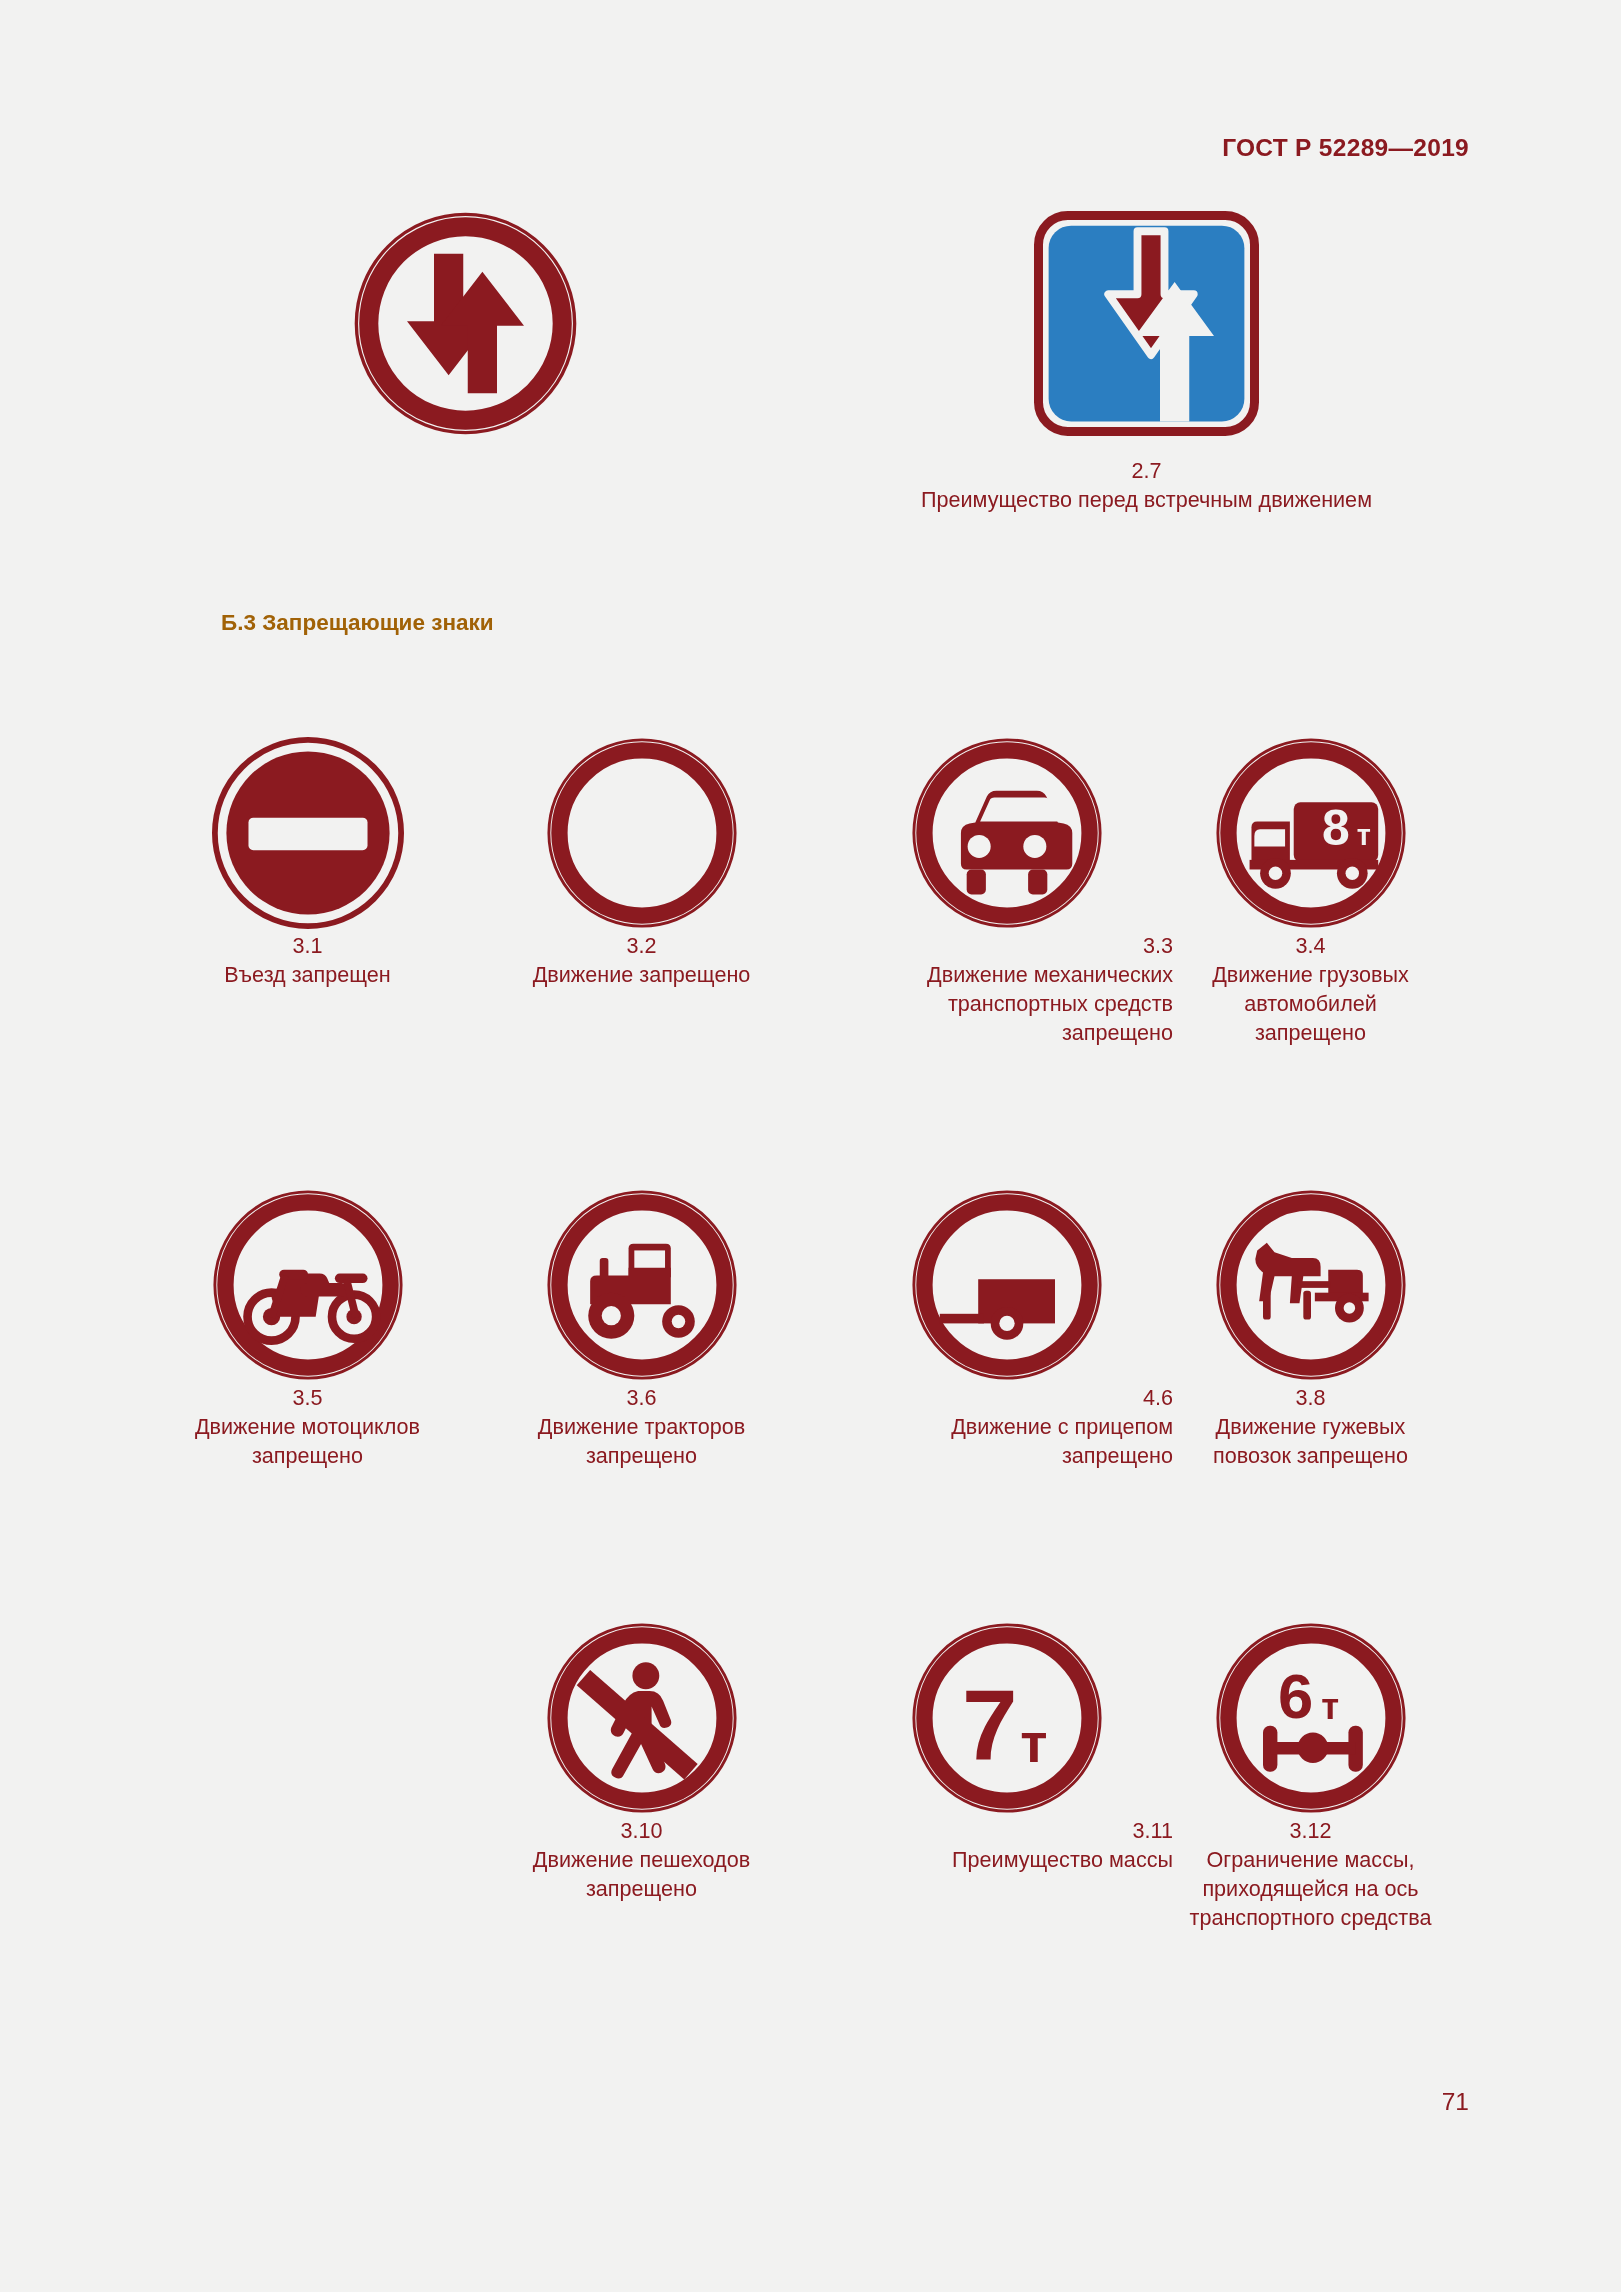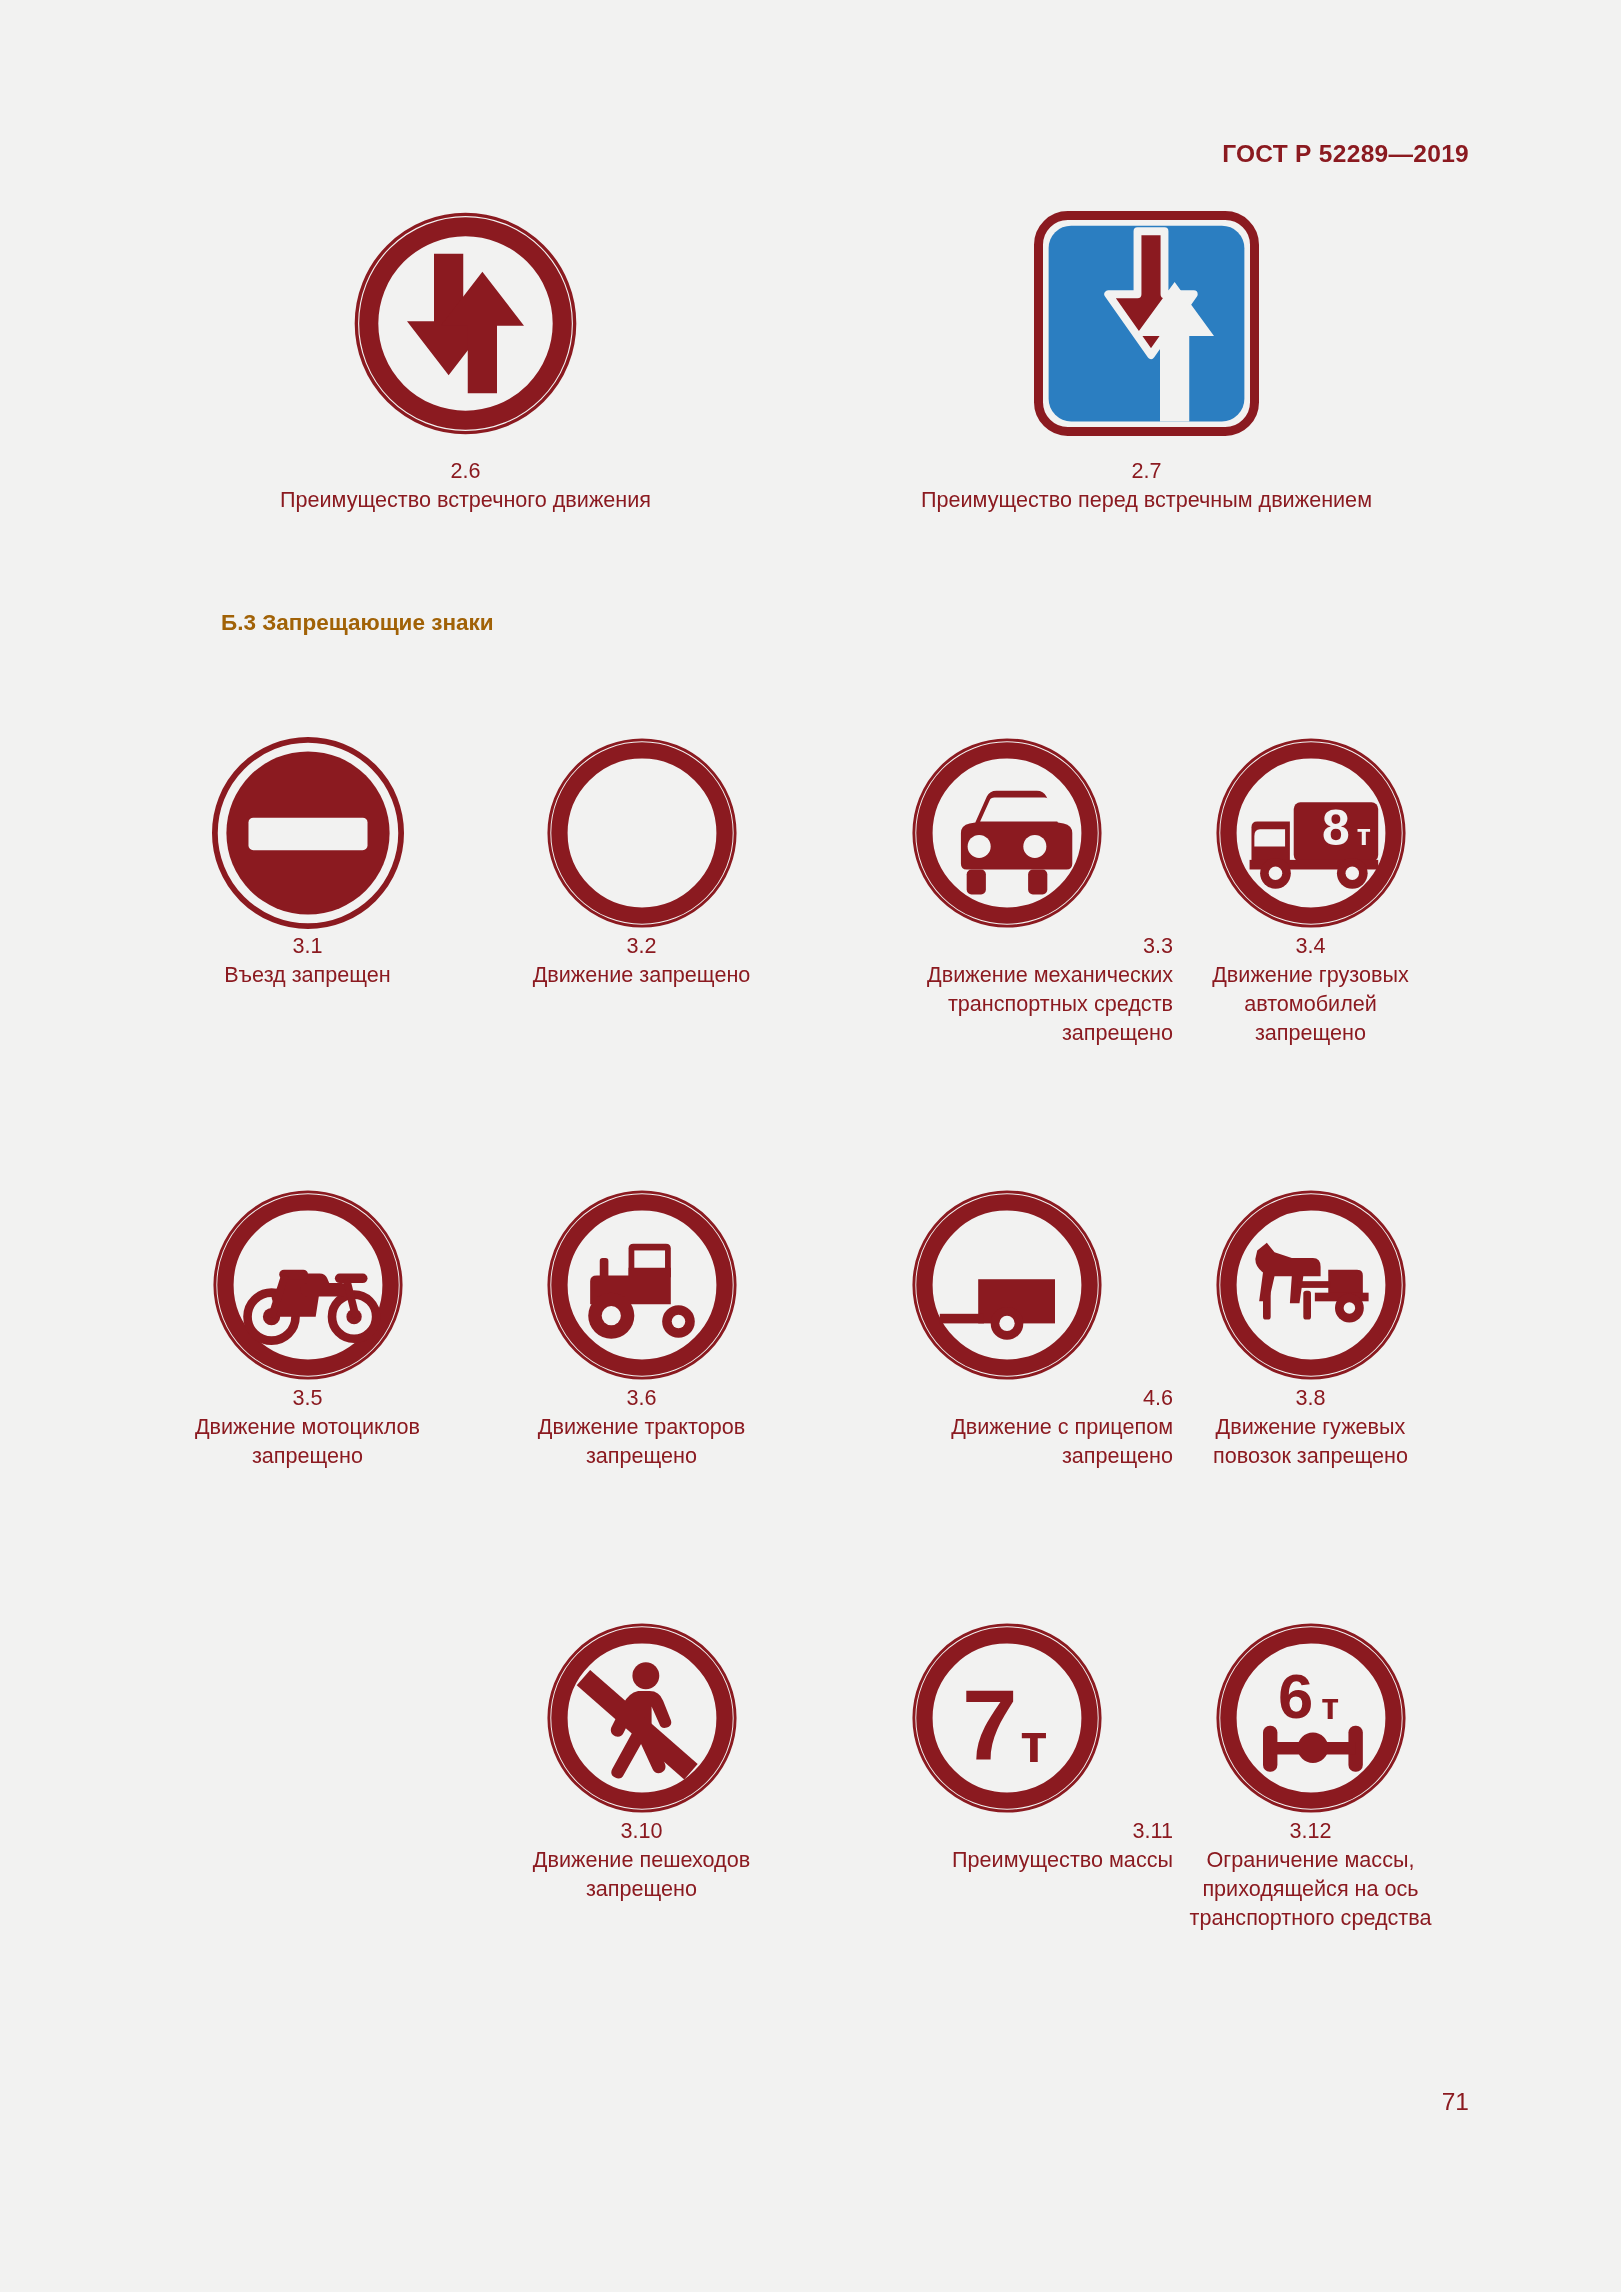--- a/index.html
+++ b/index.html
@@ -17,21 +17,21 @@
   }
   .page {
     position: absolute;
     inset: 0;
     background: #f2f2f1;
   }
 
   
   .doc-header {
     position: absolute;
-    top: 140px;
+    top: 134px;
     right: 152px;
     font-size: 24.5px;
     font-weight: bold;
     letter-spacing: 0.3px;
     color: #8b1a20;
     white-space: nowrap;
   }
 
   
   .page-number {
@@ -107,21 +107,20 @@
     <div class="sign-box">
       <svg viewBox="0 0 200 200" width="225" height="225">
         <circle cx="100" cy="100" r="97" fill="none" stroke="#8b1a20" stroke-width="3"></circle>
         <circle cx="100" cy="100" r="86" fill="none" stroke="#8b1a20" stroke-width="17"></circle>
 
         <path d="M72 38 h26 v60 h24 l-37 48 l-37 -48 h24 z" fill="#8b1a20"></path>
 
         <path d="M128 162 h-26 v-60 h-24 l37 -48 l37 48 h-24 z" fill="#8b1a20"></path>
       </svg>
     </div>
-    <div class="caption"><span class="code">2.6</span><span>Преимущество встречного движения</span></div>
   </div>
 
   <div class="cell row-top cell-27">
     <div class="sign-box">
       <svg viewBox="0 0 200 200" width="225" height="225">
         <rect x="4" y="4" width="192" height="192" rx="26" ry="26" fill="none" stroke="#8b1a20" stroke-width="8"></rect>
         <rect x="13" y="13" width="174" height="174" rx="20" ry="20" fill="#2b7ec1"></rect>
 
         <path d="M92 18 h24 v56 h26 l-38 54 l-38 -54 h26 z" fill="#8b1a20" stroke="#f2f2f1" stroke-width="7" stroke-linejoin="round"></path>
 

